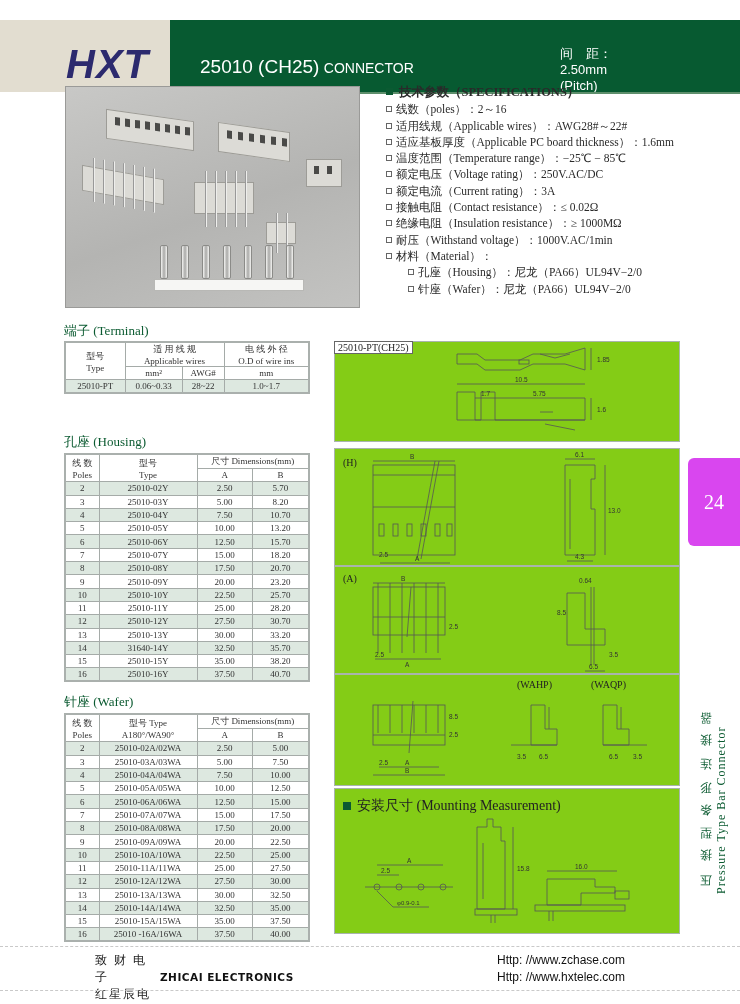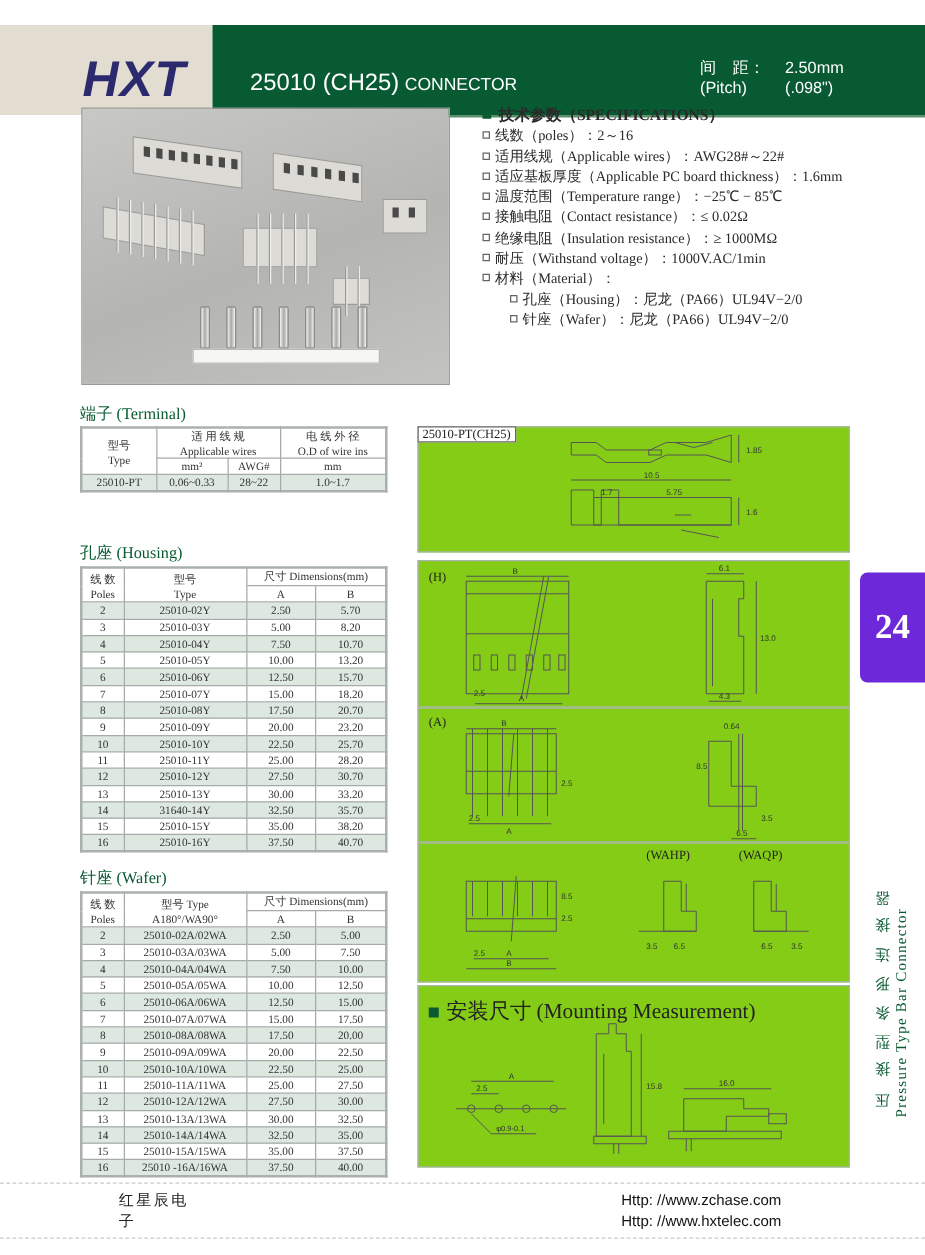--- a/index.html
+++ b/index.html
@@ -5,21 +5,21 @@
   * { box-sizing: border-box; margin: 0; padding: 0; }
   body { width: 740px; height: 1004px; background: #fff; position: relative; overflow: hidden; font-family: "Liberation Serif", serif; color: #222; }
   .header { position: absolute; left: 0; top: 0; width: 740px; height: 58px; margin-top: 20px; }
   .brand-box { position: absolute; left: 0; top: 0; width: 170px; height: 72px; background: #e2ddd0; }
   .brand { position: absolute; left: 66px; top: 22px; font-family: "Liberation Sans", sans-serif; font-style: italic; font-weight: bold; font-size: 40px; color: #2c2a6e; letter-spacing: 1px; }
   .green-bar { position: absolute; left: 170px; top: 0; width: 570px; height: 72px; background: #075a31; }
   .title { position: absolute; left: 200px; top: 36px; font-family: "Liberation Sans", sans-serif; color: #fff; }
   .title .model { font-size: 19px; font-weight: normal; }
   .title .sub { font-size: 14px; }
   .pitch { position: absolute; left: 560px; top: 26px; color: #fff; font-family: "Liberation Sans", sans-serif; font-size: 13px; line-height: 16px; }
-  .pitch .row { display: flex; }
+  .pitch .row { display: flex; flex-direction: column; }
   .pitch .l { width: 68px; }
   .header-line { position: absolute; left: 170px; top: 72px; width: 570px; height: 2px; background: #5e8f6c; }
 
   .photo { position: absolute; left: 65px; top: 86px; width: 295px; height: 222px; background: linear-gradient(160deg, #c8c8c6 0%, #b4b4b2 55%, #c3c3c1 100%); border: 1px solid #9a9a98; }
   .part { position: absolute; background: #dcdbd6; border: 1px solid #9d9c97; }
   .slot { position: absolute; width: 5px; height: 8px; background: #4a4a48; }
   .pin { position: absolute; width: 2px; background: #eeeeec; border-left: 1px solid #999; }
   .term { position: absolute; width: 8px; height: 34px; background: linear-gradient(90deg,#f4f4f2,#a9a9a7,#f4f4f2); border: 1px solid #8b8b88; border-radius: 2px; }
   .carrier { position: absolute; left: 88px; top: 192px; width: 150px; height: 12px; background: #f6f6f4; border: 1px solid #b8b8b5; }
 
@@ -36,21 +36,21 @@
   table.dt td, table.dt th { border: 1px solid #a5aba8; text-align: center; font-weight: normal; height: 13.3px; padding: 0 2px; }
   table.dt tr.alt td { background: #dde8e0; }
   table.dt th { background: #fff; }
   table.dt { border: 2px solid #aab0ad; }
 
   .draw-box { position: absolute; border: 1px solid #a9b4ae; background: #84cc16; }
   .draw-label { position: absolute; font-size: 10px; color: #222; }
   .dl-box { border: 1px solid #666; padding: 0 3px; background: #fff; }
   svg text { font-family: "Liberation Sans", sans-serif; }
 
-  .tab24 { position: absolute; left: 688px; top: 458px; width: 52px; height: 88px; background: #6d28d9; border-radius: 6px 0 0 6px; color: #fff; font-size: 28px; text-align: center; line-height: 88px; font-weight: bold; }
+  .tab24 { position: absolute; left: 688px; top: 458px; width: 52px; height: 88px; background: #d946ef; border-radius: 6px 0 0 6px; color: #fff; font-size: 20px; text-align: center; line-height: 88px; }
   .side-text { position: absolute; left: 694px; top: 695px; width: 40px; height: 230px; }
   .side-text .cn, .side-text .en { position: absolute; writing-mode: vertical-rl; transform: rotate(180deg); color: #0a5a30; font-size: 12px; }
   .side-text .cn { left: 4px; top: 0; letter-spacing: 10px; height: 230px; text-align: center; }
   .side-text .en { left: 20px; top: 0; letter-spacing: 1px; height: 230px; text-align: center; }
 
   .footer-line { position: absolute; left: 0; width: 740px; border-top: 1px dashed #c9c9c9; }
   .footer { position: absolute; left: 95px; top: 952px; font-size: 12px; line-height: 17px; }
   .footer .cn { display: inline-block; width: 62px; color: #222; letter-spacing: 2px; }
   .footer .en { font-family: "DejaVu Sans", sans-serif; font-weight: bold; font-size: 10.5px; letter-spacing: 0.5px; color: #111; }
   .footer-urls { position: absolute; left: 497px; top: 952px; font-family: "Liberation Sans", sans-serif; font-size: 12px; line-height: 17px; color: #111; }
@@ -139,20 +139,22 @@
   <div class="term" style="left:220px;top:158px"></div>
   <div class="carrier"></div>
 </div>
 
 <div class="specs">
   <div class="head"><span class="sq"></span><span>技术参数（SPECIFICATIONS）</span></div>
   <div class="item"><span class="box"></span><span>线数（poles）：2～16</span></div>
   <div class="item"><span class="box"></span><span>适用线规（Applicable wires）：AWG28#～22#</span></div>
   <div class="item"><span class="box"></span><span>适应基板厚度（Applicable PC board thickness）：1.6mm</span></div>
   <div class="item"><span class="box"></span><span>温度范围（Temperature range）：−25℃ − 85℃</span></div>
+  <div class="item"><span class="box"></span><span>额定电压（Voltage rating）：250V.AC/DC</span></div>
+  <div class="item"><span class="box"></span><span>额定电流（Current rating）：3A</span></div>
   <div class="item"><span class="box"></span><span>接触电阻（Contact resistance）：≤ 0.02Ω</span></div>
   <div class="item"><span class="box"></span><span>绝缘电阻（Insulation resistance）：≥ 1000MΩ</span></div>
   <div class="item"><span class="box"></span><span>耐压（Withstand voltage）：1000V.AC/1min</span></div>
   <div class="item"><span class="box"></span><span>材料（Material）：</span></div>
   <div class="item sub"><span class="box"></span><span>孔座（Housing）：尼龙（PA66）UL94V−2/0</span></div>
   <div class="item sub"><span class="box"></span><span>针座（Wafer）：尼龙（PA66）UL94V−2/0</span></div>
 </div>
 
 <div class="sec-title" style="left:64px;top:322px;">
   <span>端子</span> <span class="en">(Terminal)</span>
@@ -505,21 +507,21 @@
     <text x="114" y="62" font-size="6.5" fill="#333" stroke="none">2.5</text>
     <text x="114" y="44" font-size="6.5" fill="#333" stroke="none">8.5</text>
     <text x="182" y="84" font-size="6.5" fill="#333" stroke="none">3.5</text>
     <text x="204" y="84" font-size="6.5" fill="#333" stroke="none">6.5</text>
     <text x="274" y="84" font-size="6.5" fill="#333" stroke="none">6.5</text>
     <text x="298" y="84" font-size="6.5" fill="#333" stroke="none">3.5</text>
   </svg>
 </div>
 
 <div class="draw-box" style="left:334px;top:788px;width:346px;height:146px;">
-  <div class="draw-label" style="left:8px;top:8px;font-size:17px;">
+  <div class="draw-label" style="left:8px;top:8px;font-size:14px;">
     <span style="display:inline-block;width:8px;height:8px;background:#0b5a32;margin-right:6px;"></span><span>安装尺寸 (Mounting Measurement)</span>
   </div>
   <svg width="346" height="146" style="position:absolute;left:0;top:0;" stroke="#555" fill="none" stroke-width="0.8">
     <line x1="42" y1="76" x2="108" y2="76"></line>
     <line x1="42" y1="86" x2="64" y2="86"></line>
     <line x1="30" y1="98" x2="118" y2="98"></line>
     <circle cx="42" cy="98" r="3"></circle>
       <circle cx="64" cy="98" r="3"></circle>
       <circle cx="86" cy="98" r="3"></circle>
       <circle cx="108" cy="98" r="3"></circle>
@@ -544,19 +546,20 @@
 </div>
 
 <div class="tab24">24</div>
 <div class="side-text">
   <span class="cn">压 接 型 条 形 连 接 器</span>
   <span class="en">Pressure Type Bar Connector</span>
 </div>
 
 <div class="footer-line" style="top:946px;"></div>
 <div class="footer">
+  <div><span class="cn">致 财 电 子</span> <span class="en">ZHICAI ELECTRONICS</span></div>
   <div><span class="cn">红星辰电子</span> </div>
 </div>
 <div class="footer-urls">
   <div>Http: //www.zchase.com</div>
   <div>Http: //www.hxtelec.com</div>
 </div>
 <div class="footer-line" style="top:990px;"></div>
 
 </body></html>

